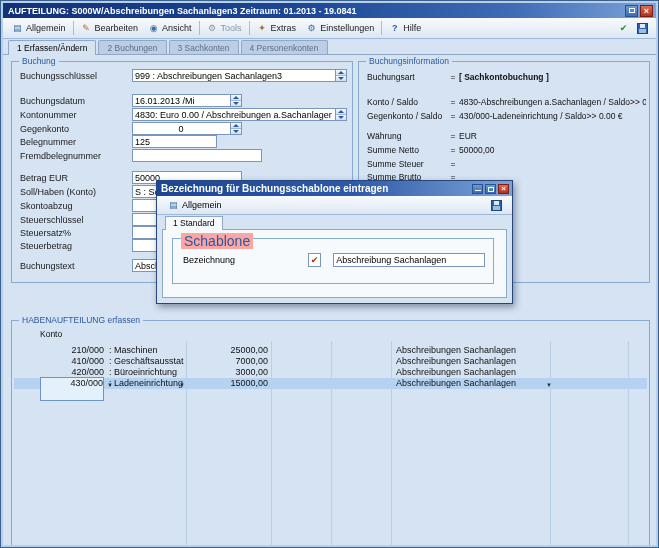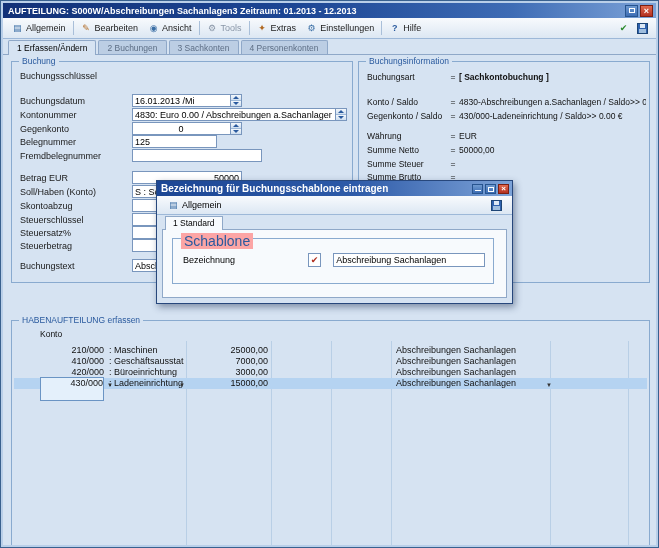--- a/index.html
+++ b/index.html
@@ -52,21 +52,21 @@
   .grp-haben   { left:10px; top:291px; width:639px; height:248px;margin-top:28px; }
 
   
   .frow { position:absolute; left:8px; height:13px; display:flex; align-items:center; }
   .flabel { width:112px; font-size:9px; color:#1a1a1a; white-space:nowrap; }
   .finput { height:13px; background:#fff; border:1px solid #7996bd; display:flex;
             align-items:center; font-size:9px; padding:0 2px; position:relative;
             overflow:hidden; white-space:nowrap; }
   .w215 { width:215px; } .w130 { width:130px; } .w110 { width:110px; } .w85 { width:85px; }
   .combo { padding-right:14px; }
-  .alignr { justify-content:flex-end; }
+  .alignr { justify-content:flex-start; }
   .fval { overflow:hidden; white-space:nowrap; }
   .spin { position:absolute; right:0; top:0; bottom:0; width:11px; display:flex;
           flex-direction:column; border-left:1px solid #7996bd; }
   .spin .up,.spin .dn { flex:1; background:linear-gradient(#f4f8fc,#cfdff0);
           display:flex; align-items:center; justify-content:center; }
   .spin .up { border-bottom:1px solid #9db8d8; }
   .spin .up::after { content:""; border-left:3px solid transparent; border-right:3px solid transparent;
           border-bottom:3px solid #2a5a9e; }
   .spin .dn::after { content:""; border-left:3px solid transparent; border-right:3px solid transparent;
           border-top:3px solid #2a5a9e; }
@@ -125,21 +125,21 @@
   .ic-blue { color:#3a6ea5; } .ic-orange { color:#b06820; } .ic-gray { color:#8a97a8; }
   .ic-green { color:#2e8b2e; } .ic-navy { color:#2a5a9e; font-weight:bold; }
 </style>
 </head>
 <body>
 
 <div class="window">
   <div class="frame"></div>
 
   <div class="titlebar">
-    <span class="ttl">AUFTEILUNG: S000W/Abschreibungen Sachanlagen3 Zeitraum: 01.2013 - 12.2013</span>
+    <span class="ttl">AUFTEILUNG: S000W/Abschreibungen Sachanlagen3 Zeitraum: 01.2013 - 19.0841</span>
     <span class="tb-btns">
       <span class="tb-btn btn-win">
           <span class="glyph-restore"></span>
         </span>
       <span class="tb-btn btn-red">×</span>
     </span>
   </div>
 
   <div class="menubar">
     <span class="mitem">
@@ -185,20 +185,27 @@
     <span class="tab">2 Buchungen</span>
     <span class="tab">3 Sachkonten</span>
     <span class="tab">4 Personenkonten</span>
   </div>
 
   <div class="group grp-buchung">
     <span class="gtitle">Buchung</span>
 
     <div class="frow" style="top:7px">
       <span class="flabel">Buchungsschlüssel</span>
+      <span class="finput combo w215">
+        <span class="fval">999 : Abschreibungen Sachanlagen3</span>
+        <span class="spin">
+            <span class="up"></span>
+            <span class="dn"></span>
+          </span>
+      </span>
     </div>
     <div class="frow" style="top:32px">
       <span class="flabel">Buchungsdatum</span>
       <span class="finput combo w110">
         <span class="fval">16.01.2013 /Mi</span>
         <span class="spin">
             <span class="up"></span>
             <span class="dn"></span>
           </span>
       </span>

